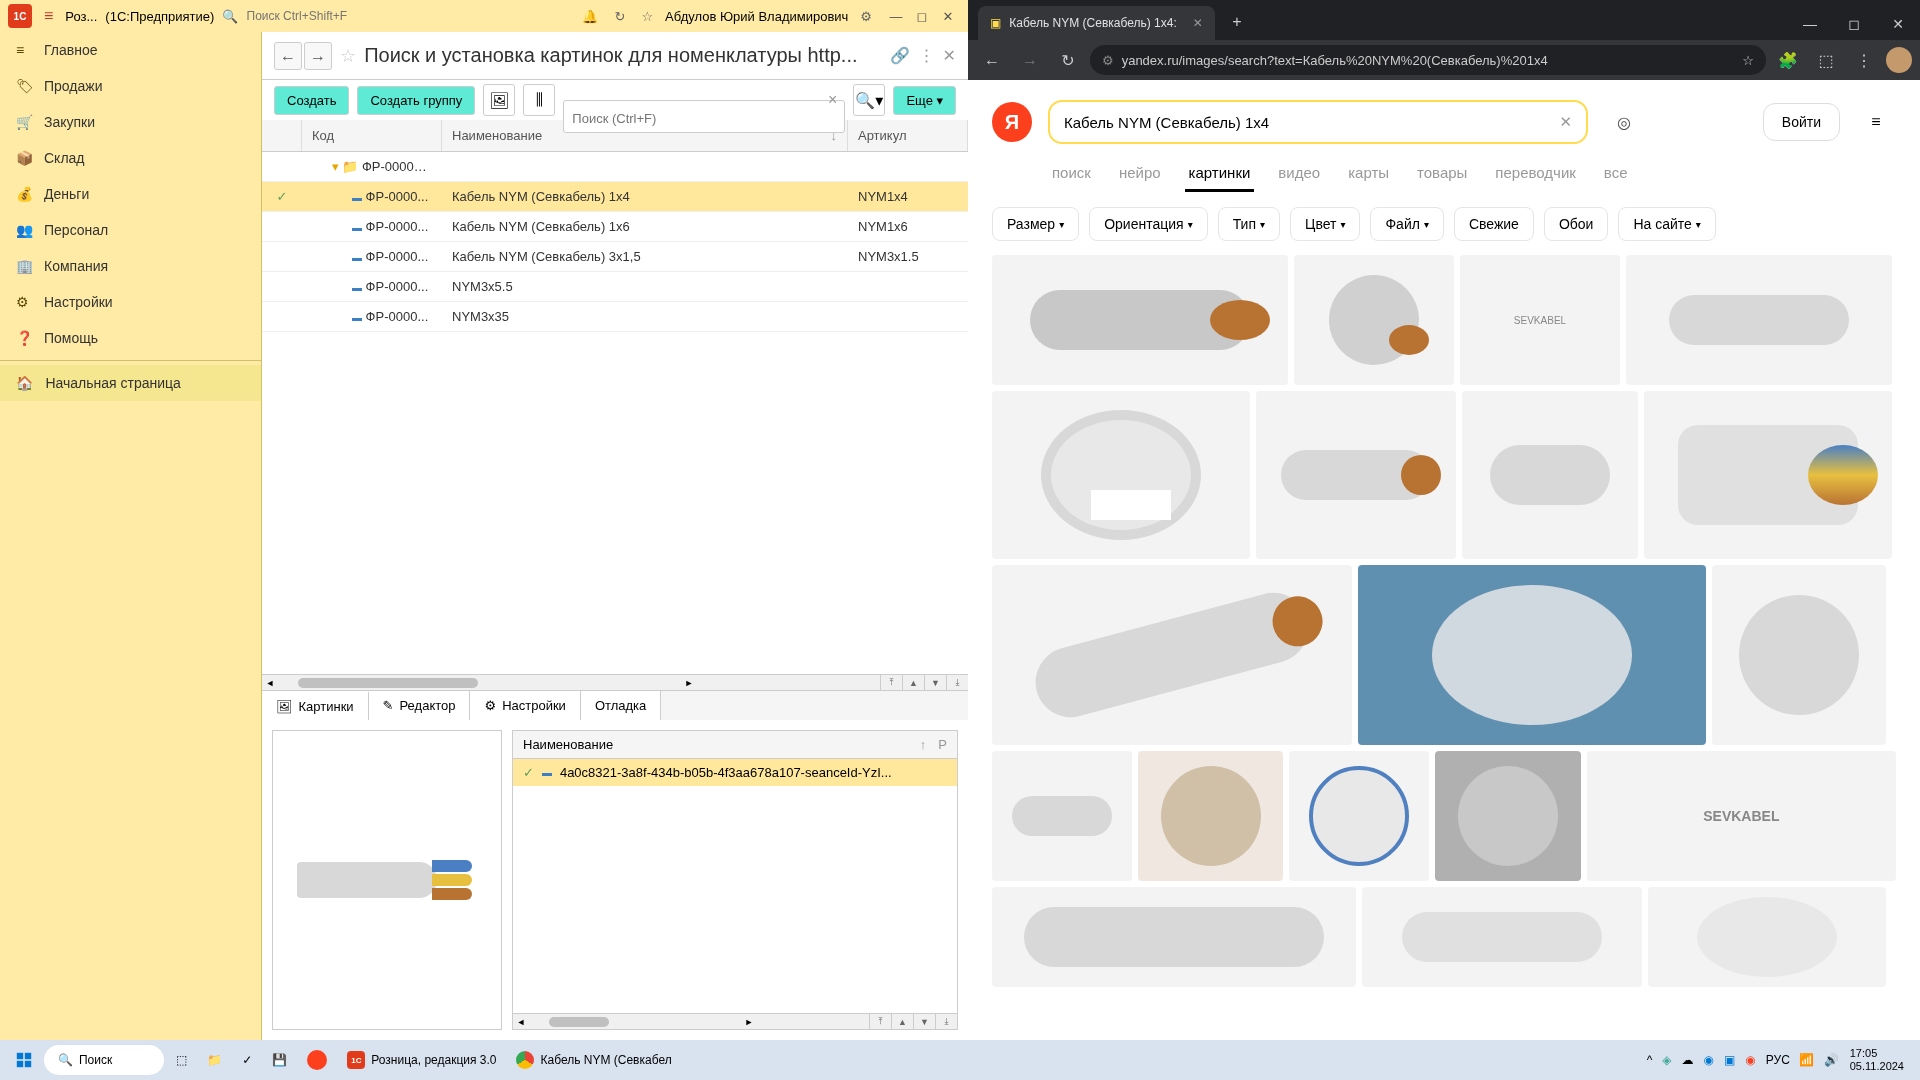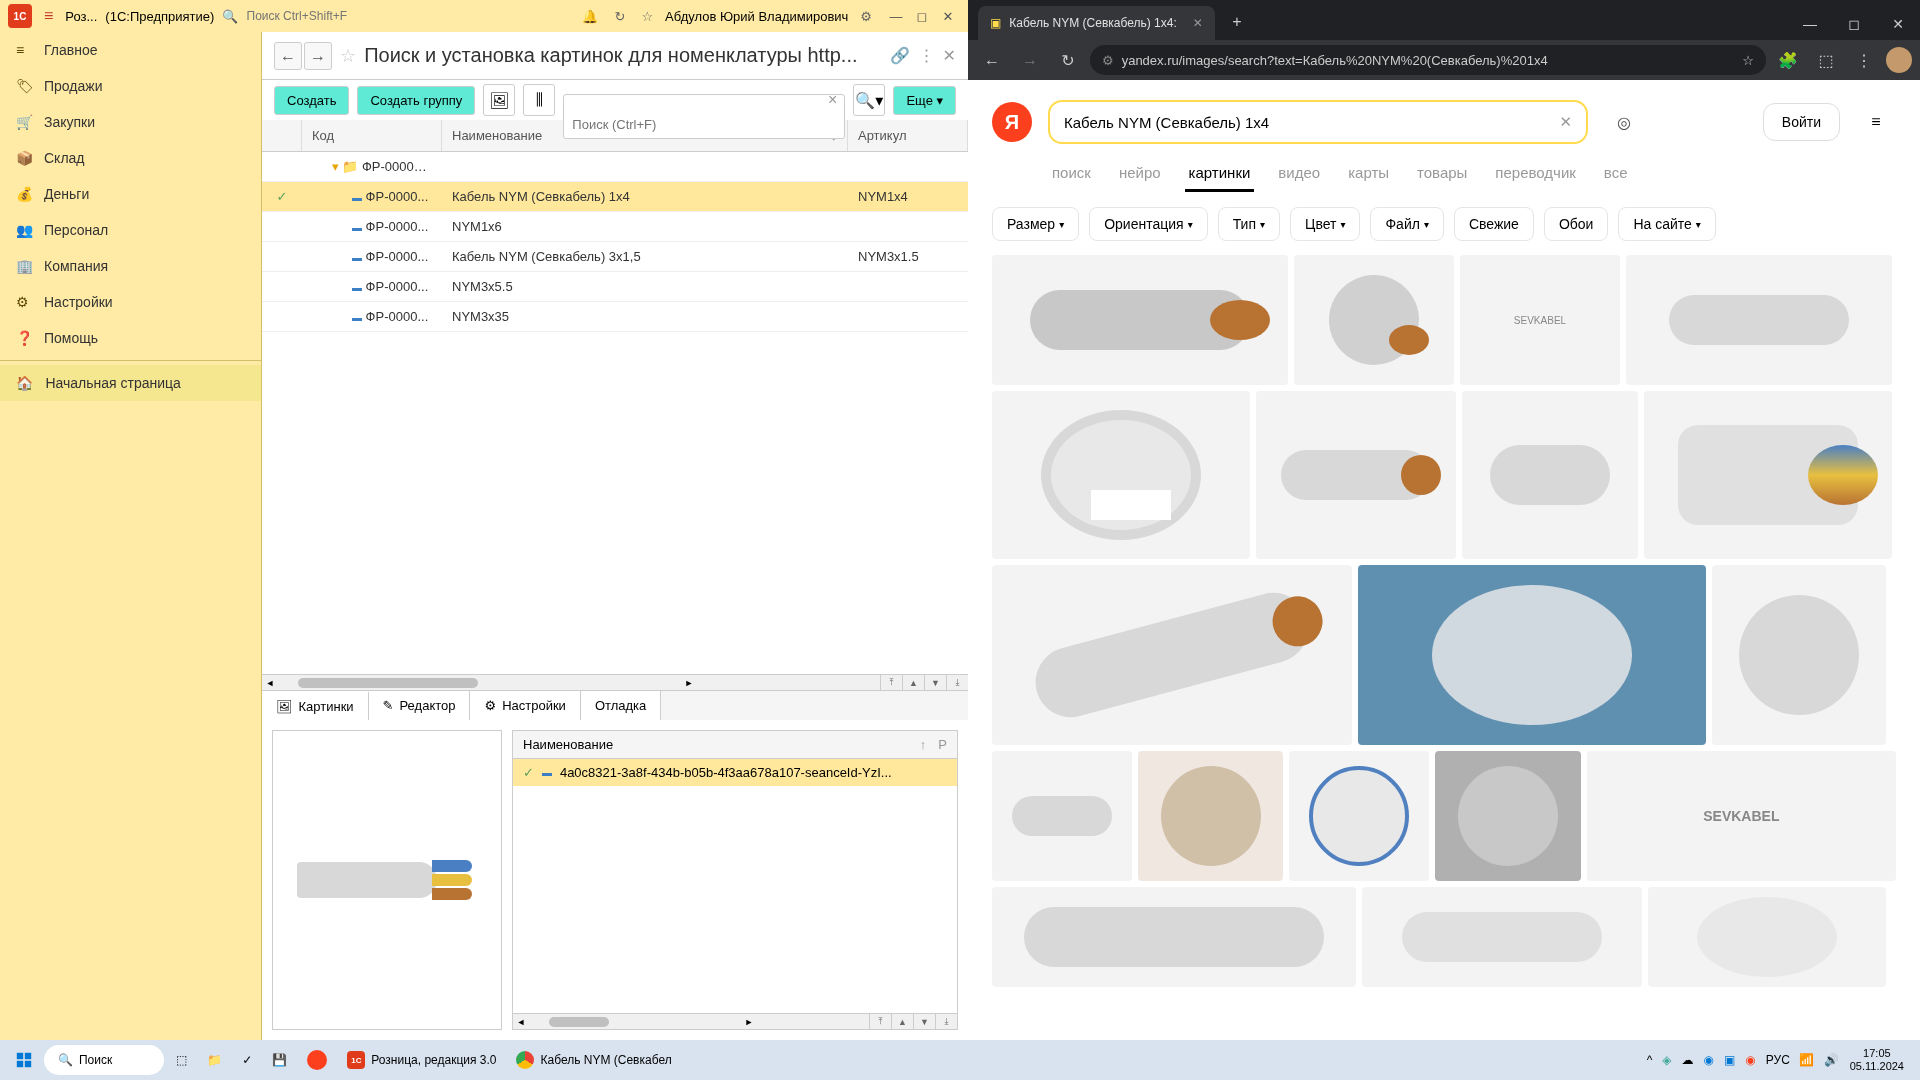--- a/index.html
+++ b/index.html
@@ -25,21 +25,21 @@
 .main-1c { flex: 1; display: flex; flex-direction: column; background: #fff; overflow: hidden; }
 .tab-header { height: 48px; display: flex; align-items: center; padding: 0 12px; gap: 8px; border-bottom: 1px solid #ccc; }
 .nav-arrows { display: flex; gap: 2px; }
 .nav-btn { width: 28px; height: 28px; border: 1px solid #ccc; background: #f8f8f8; display: flex; align-items: center; justify-content: center; cursor: pointer; border-radius: 3px; color: #555; }
 .tab-title { font-size: 20px; color: #333; flex: 1; white-space: nowrap; overflow: hidden; text-overflow: ellipsis; }
 
 .toolbar-1c { height: 40px; display: flex; align-items: center; padding: 0 12px; gap: 8px; }
 .tb-btn { padding: 6px 12px; border: 1px solid #ccc; background: #5eead4; border-radius: 3px; font-size: 13px; cursor: pointer; }
 .tb-icon-btn { width: 32px; height: 32px; border: 1px solid #ccc; background: #fff; border-radius: 3px; display: flex; align-items: center; justify-content: center; cursor: pointer; }
 .search-field { flex: 1; position: relative; }
-.search-input { width: 100%; padding: 22px 24px 6px 8px; border: 1px solid #ccc; border-radius: 3px; font-size: 13px; margin-top: 32px; }
+.search-input { width: 100%; padding: 10px 24px 6px 8px; border: 1px solid #ccc; border-radius: 3px; font-size: 13px; margin-top: 32px; }
 .search-clear { position: absolute; right: 8px; top: 50%; transform: translateY(-50%); cursor: pointer; color: #999; }
 
 .table-1c { flex: 1; overflow: auto; }
 .table-header { display: flex; background: #f5f5f5; border-bottom: 1px solid #ccc; font-size: 13px; color: #555; }
 .th-1c { padding: 8px 10px; border-right: 1px solid #ddd; }
 .th-check { width: 40px; }
 .th-code { width: 140px; }
 .th-name { flex: 1; }
 .th-article { width: 120px; }
 .table-row-1c { display: flex; align-items: center; border-bottom: 1px solid #eee; font-size: 13px; color: #333; min-height: 30px; }
@@ -99,21 +99,21 @@
 .image-grid { flex: 1; padding: 0 24px; overflow-y: auto; }
 .grid-row { display: flex; gap: 6px; margin-bottom: 6px; text-align: center; }
 .img-cell { background: #f3f3f3; border-radius: 4px; display: flex; align-items: center; justify-content: center; position: relative; overflow: hidden; }
 
 
 .taskbar { position: absolute; left: 0; bottom: 0; width: 1920px; height: 40px; background: #d9e3f0; display: flex; align-items: center; padding: 0 8px; gap: 4px; font-size: 12px; }
 .tb-item { height: 32px; padding: 0 8px; display: flex; align-items: center; gap: 6px; cursor: pointer; border-radius: 4px; }
 .win-start { width: 32px; display: flex; align-items: center; justify-content: center; }
 .tb-search { background: #fff; border-radius: 16px; padding: 0 14px; height: 30px; display: flex; align-items: center; gap: 6px; width: 120px; }
 .tray { margin-left: auto; display: flex; align-items: center; gap: 10px; }
-.clock { text-align: center; line-height: 1.2; font-size: 11px; padding-right: 8px; }
+.clock { text-align: left; line-height: 1.2; font-size: 11px; padding-right: 8px; }
 </style>
 </head>
 <body>
 
 <div class="app-1c">
   <div class="app-1c-header">
     <div class="logo-1c">1C</div>
     <span class="header-btn" style="font-size:16px;color:#c0392b">≡</span>
     <span>Роз...</span>
     <span>(1С:Предприятие)</span>
@@ -218,20 +218,21 @@
             </div>
             <div class="table-row-1c selected">
     <div class="td-1c row-check">✓</div>
     <div class="td-1c th-code"><span style="display:inline-block;width:40px"></span><span class="item-icon">▬</span> ФР-0000...</div>
     <div class="td-1c th-name">Кабель NYM (Севкабель) 1x4</div>
     <div class="td-1c th-article">NYM1x4</div>
             </div>
             <div class="table-row-1c">
     <div class="td-1c row-check"></div>
     <div class="td-1c th-code"><span style="display:inline-block;width:40px"></span><span class="item-icon">▬</span> ФР-0000...</div>
+    <div class="td-1c th-name">Кабель NYM (Севкабель) 1x6</div>
     <div class="td-1c th-article">NYM1x6</div>
             </div>
             <div class="table-row-1c">
     <div class="td-1c row-check"></div>
     <div class="td-1c th-code"><span style="display:inline-block;width:40px"></span><span class="item-icon">▬</span> ФР-0000...</div>
     <div class="td-1c th-name">Кабель NYM (Севкабель) 3x1,5</div>
     <div class="td-1c th-article">NYM3x1.5</div>
             </div>
             <div class="table-row-1c">
     <div class="td-1c row-check"></div>

